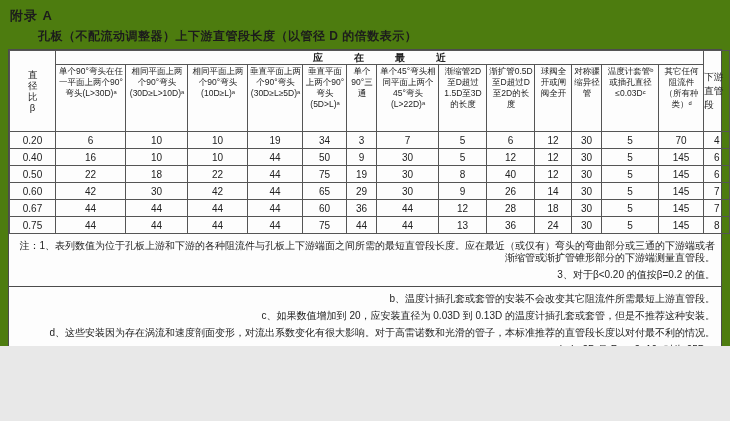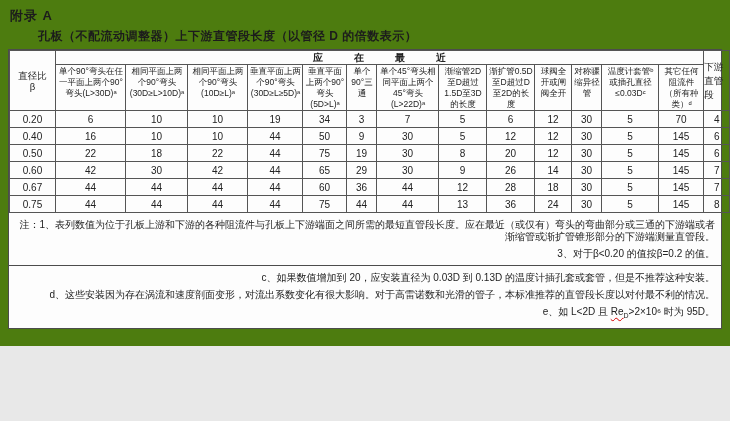--- a/index.html
+++ b/index.html
@@ -7,21 +7,21 @@
     width:730px;height:346px;box-sizing:border-box;background:#4d7c0f;
     font-family:"Liberation Sans",sans-serif;color:#2b2b2b;
     padding:5px 8px 0 8px;position:relative;overflow:hidden;
   }
   .appendix{font-size:13px;font-weight:bold;color:#1c1c1c;letter-spacing:1px;padding:2px 0 0 2px;}
   .doc-title{font-size:12px;font-weight:bold;color:#1c1c1c;margin:3px 0 4px 30px;letter-spacing:.5px;}
   .frame{border:1px solid #4c4c4c;background:#fdfdfd;}
   table{border-collapse:collapse;table-layout:fixed;width:100%;}
   th,td{border:1px solid #555;font-weight:normal;overflow:hidden;}
   thead th{font-size:8.5px;line-height:11px;text-align:center;vertical-align:top;padding:1px 1px 0 2px;color:#222;}
-  th.corner{vertical-align:middle;text-align:center;font-size:9.5px;padding:8px;}
+  th.corner{vertical-align:middle;text-align:center;font-size:9.5px;padding:18px;}
   th.upstream{height:13px;vertical-align:middle;text-align:center;font-size:10px;font-weight:bold;
     letter-spacing:3.1em;text-indent:3.1em;line-height:12px;padding:0;white-space:nowrap;}
   th.downstream{vertical-align:middle;text-align:left;font-size:9.5px;line-height:14px;
     padding:2px 0;word-break:break-all;}
   tbody td{height:16px;text-align:center;font-size:10px;color:#222;padding:0;}
   .notes{font-size:10px;color:#222;padding:3px 6px 4px 6px;line-height:12px;text-align:right;}
   .notes p{margin:0;padding:2.5px 0;}
   .indent{padding-left:18px;}
   .divider{border-top:1px solid #4c4c4c;margin:3px -6px;}
   sub{font-size:7px;}
@@ -113,21 +113,21 @@
           <tr>
             <td>0.50</td>
             <td>22</td>
             <td>18</td>
             <td>22</td>
             <td>44</td>
             <td>75</td>
             <td>19</td>
             <td>30</td>
             <td>8</td>
-            <td>20</td>
+            <td>40</td>
             <td>12</td>
             <td>30</td>
             <td>5</td>
             <td>145</td>
             <td>6</td>
           </tr>
           <tr>
             <td>0.60</td>
             <td>42</td>
             <td>30</td>
@@ -178,18 +178,19 @@
             <td>145</td>
             <td>8</td>
           </tr>
         </tbody>
     </table>
 
     <div class="notes">
       <p>注：1、表列数值为位于孔板上游和下游的各种阻流件与孔板上下游端面之间所需的最短直管段长度。应在最近（或仅有）弯头的弯曲部分或三通的下游端或者渐缩管或渐扩管锥形部分的下游端测量直管段。</p>
       <p class="indent">3、对于β&lt;0.20 的值按β=0.2 的值。</p>
       <div class="divider"></div>
+      <p class="indent">b、温度计插孔套或套管的安装不会改变其它阻流件所需最短上游直管段。</p>
       <p class="indent">c、如果数值增加到 20，应安装直径为 0.03D 到 0.13D 的温度计插孔套或套管，但是不推荐这种安装。</p>
       <p class="indent">d、这些安装因为存在涡流和速度剖面变形，对流出系数变化有很大影响。对于高雷诺数和光滑的管子，本标准推荐的直管段长度以对付最不利的情况。</p>
       <p class="indent"><span>e、如 L&lt;2D 且 </span><span class="squiggle"><span>Re</span><sub>D</sub></span><span>&gt;2×10⁶ 时为 95D。</span></p>
     </div>
   </div>
 </div>
 
 </body></html>

